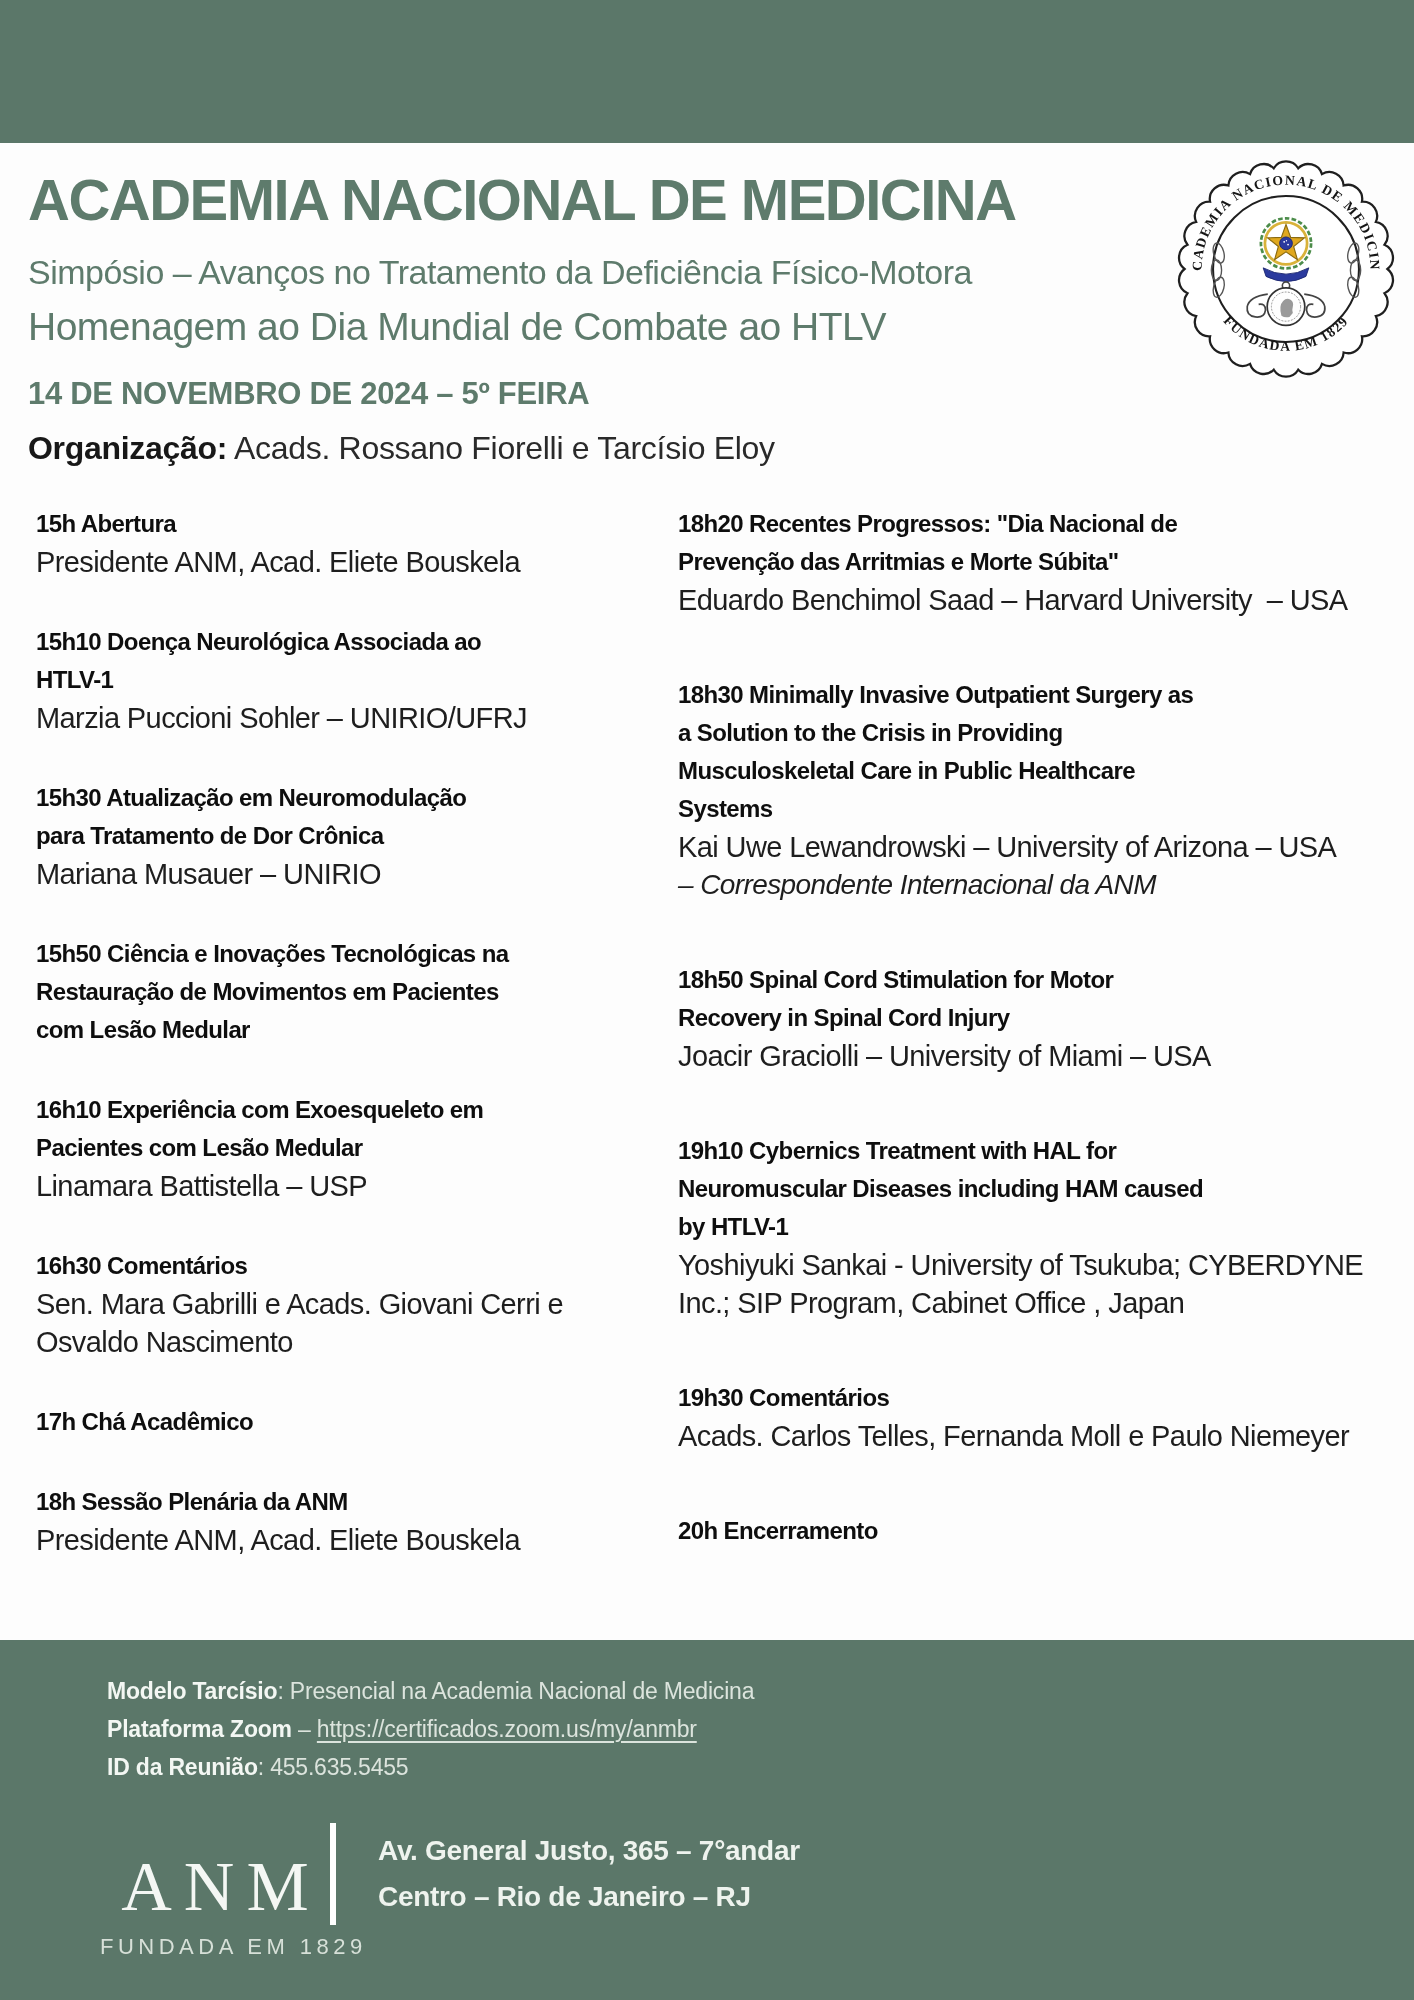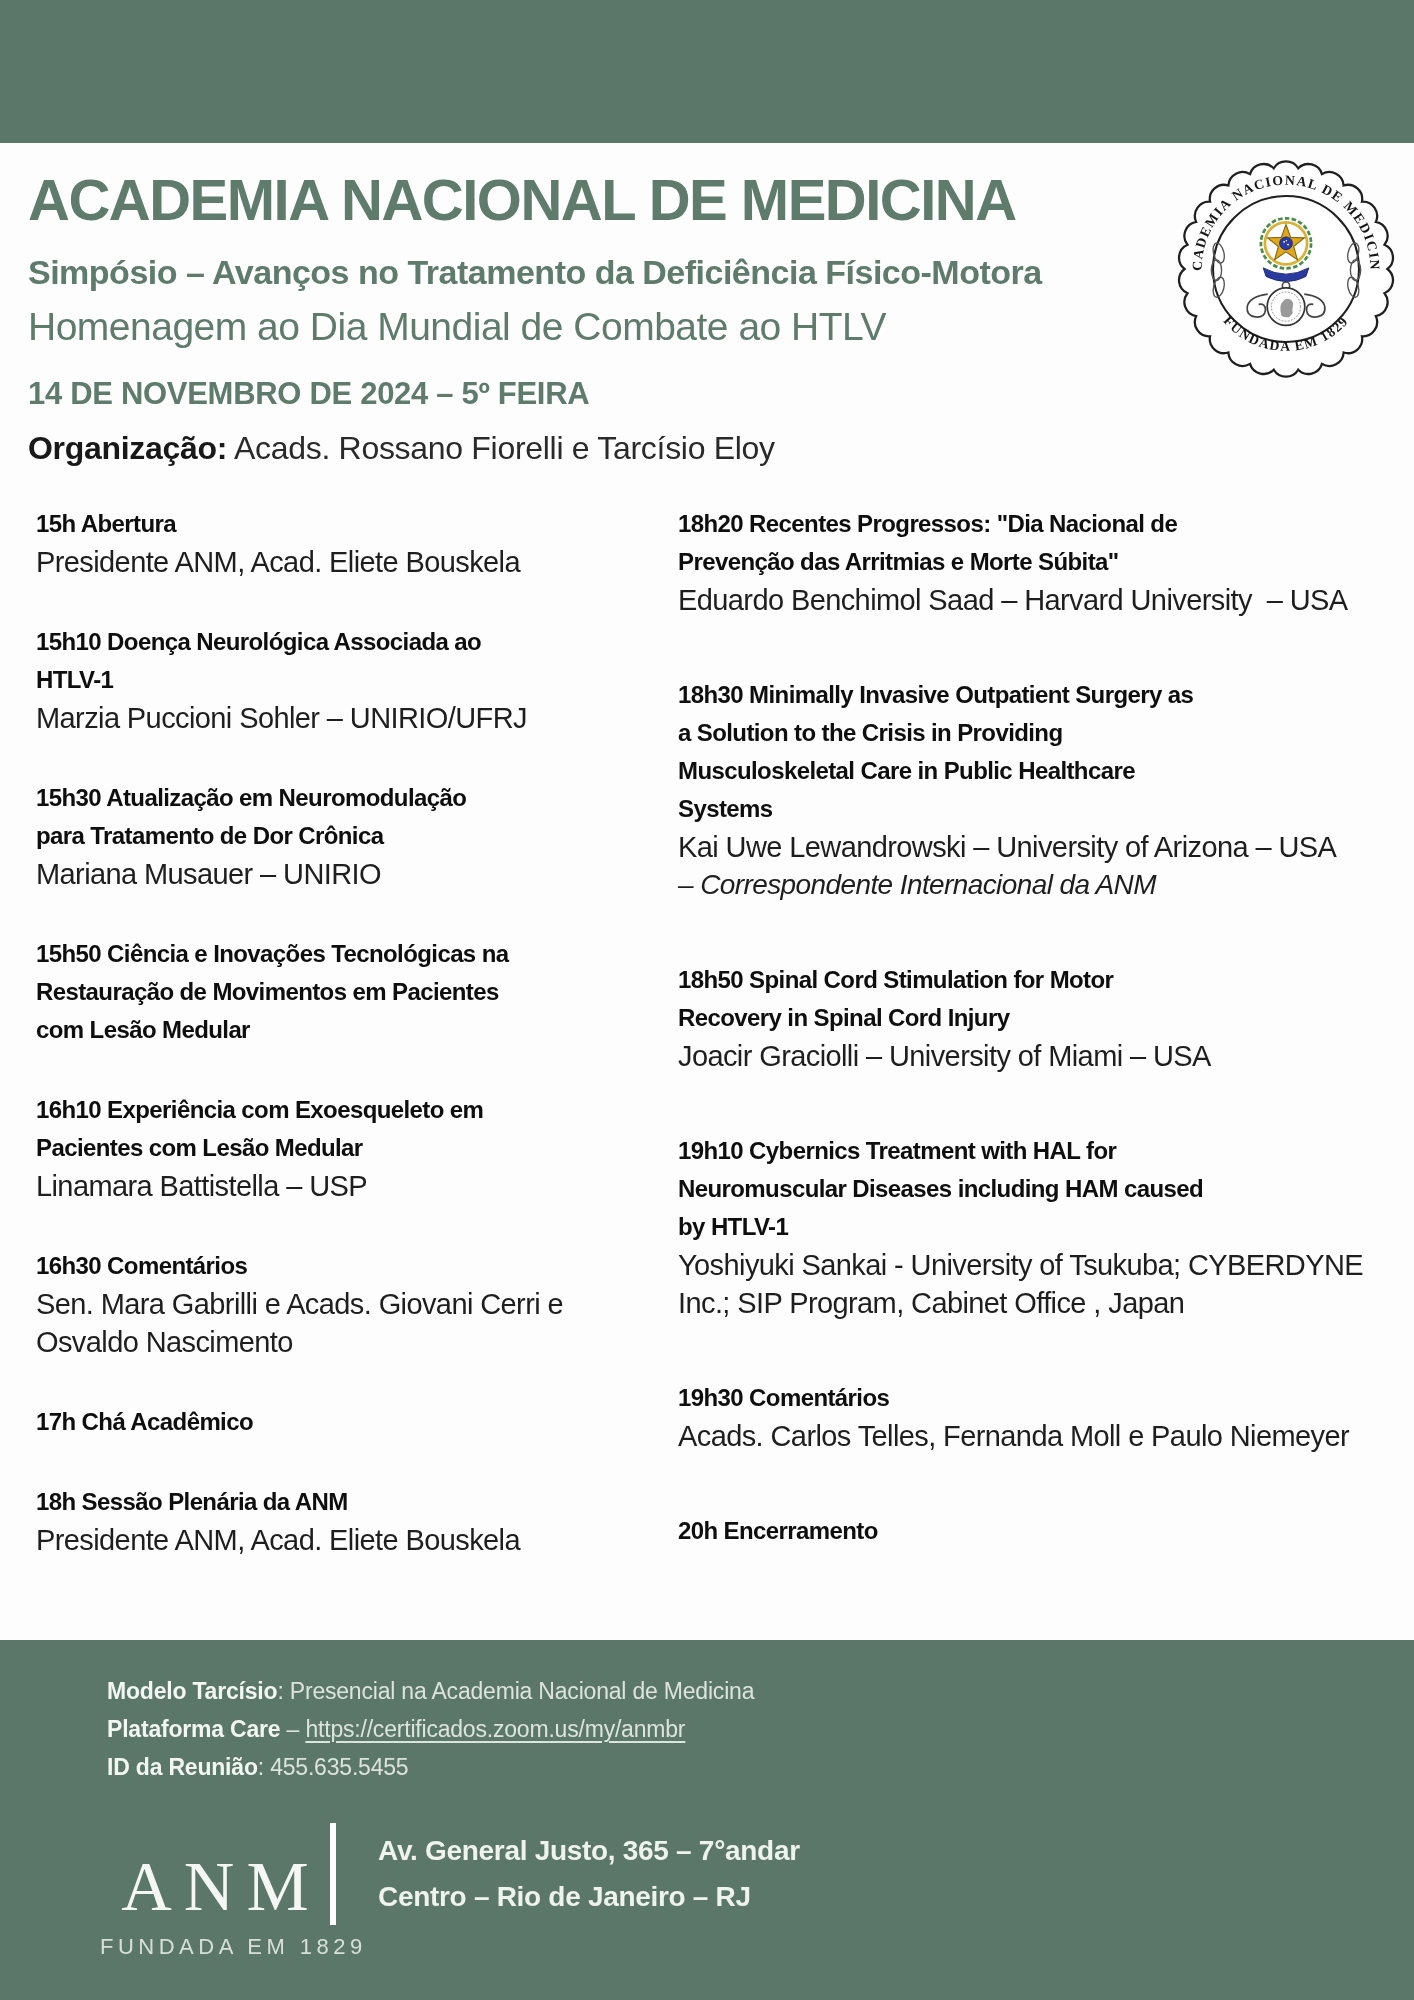--- a/index.html
+++ b/index.html
@@ -19,21 +19,21 @@
   
   .top-band{position:absolute;top:0;left:0;width:100%;height:143px;background:var(--band-green);}
   
   .page-title{
     position:absolute;left:28px;top:166px;
     font-size:58px;font-weight:700;letter-spacing:-1.5px;
     color:var(--title-green);white-space:pre;
   }
   .subtitle{
     position:absolute;left:28px;top:253px;
-    font-size:34px;font-weight:700;letter-spacing:-0.5px;
+    font-size:34px;font-weight:400;letter-spacing:-0.5px;
     color:var(--title-green);white-space:pre;
   }
   .tribute{
     position:absolute;left:28px;top:305px;
     font-size:39px;font-weight:400;letter-spacing:-0.5px;
     color:var(--title-green);white-space:pre;
   }
   .event-date{
     position:absolute;left:28px;top:376px;
     font-size:31px;font-weight:700;letter-spacing:-0.3px;
@@ -243,21 +243,21 @@
 
   </div>
 </section>
   </main>
 
   <footer class="footer">
     <div class="finfo-row">
       <div class="finfo-left">
   <div class="finfo-line"><span class="finfo-label">Modelo Tarcísio</span><span class="finfo-mid">: </span><span class="finfo-value">Presencial na Academia Nacional de Medicina</span></div>
 
-  <div class="finfo-line"><span class="finfo-label">Plataforma Care</span><span class="finfo-mid"> – </span><span class="finfo-link">https://certificados.zoom.us/my/anmbr</span></div>
+  <div class="finfo-line"><span class="finfo-label">Plataforma Zoom</span><span class="finfo-mid"> – </span><span class="finfo-link">https://certificados.zoom.us/my/anmbr</span></div>
 
   <div class="finfo-line"><span class="finfo-label">ID da Reunião</span><span class="finfo-mid">: </span><span class="finfo-value">455.635.5455</span></div>
 </div>
     </div>
 
     <div class="brand">
       <div class="brand-name">ANM</div>
       <div class="brand-tag">FUNDADA EM 1829</div>
     </div>
     <div class="brand-divider"></div>

